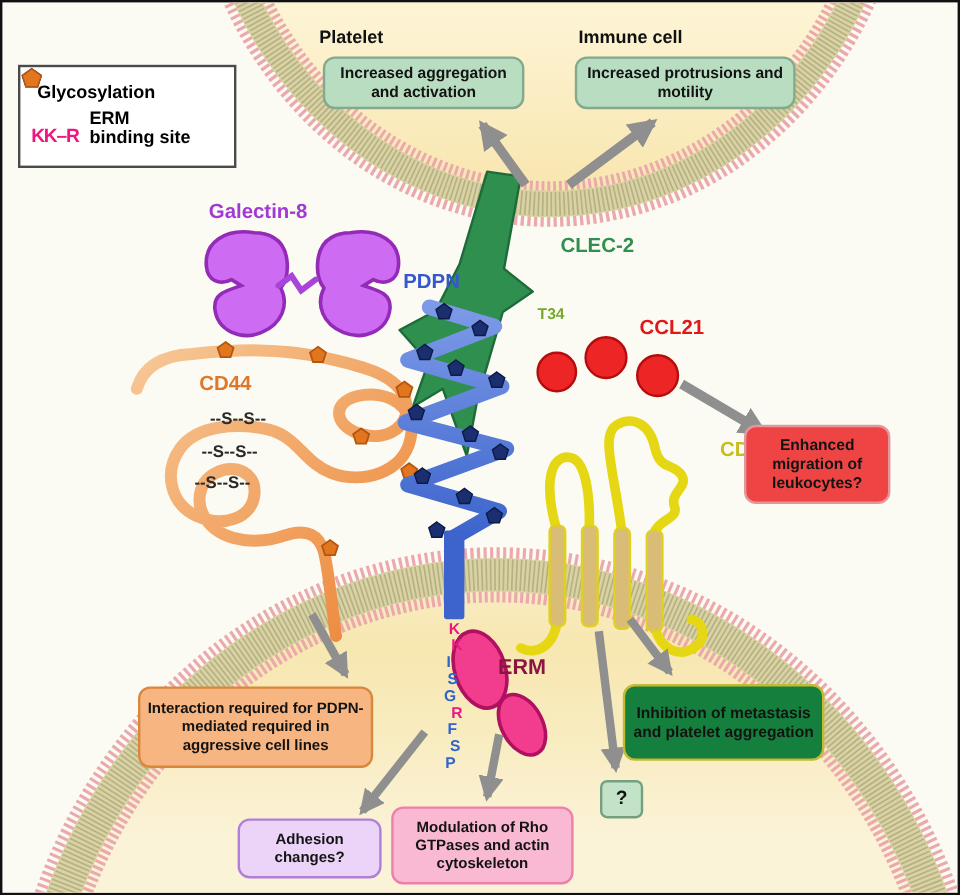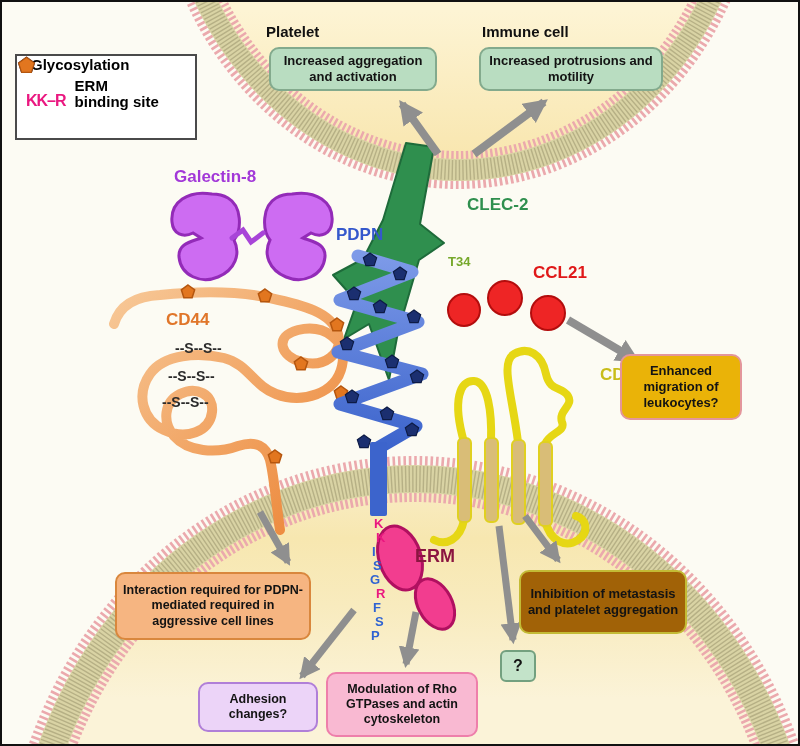--- a/index.html
+++ b/index.html
@@ -16,41 +16,41 @@
     font-weight:bold;color:#131313;padding:14px 6px;box-sizing:border-box;
     line-height:1.22;font-size:13px;
   }
   
   .platelet-lbl{left:264px;top:21px;font-size:15px;}
   .immune-lbl{left:480px;top:21px;font-size:15px;}
   .box-green1{left:267px;top:45px;width:168px;height:44px;background:#b9ddc1;border-color:#83aa8d;}
   .box-green2{left:477px;top:45px;width:184px;height:44px;background:#b9ddc1;border-color:#83aa8d;}
   
   .legend{position:absolute;left:13px;top:52px;width:182px;height:86px;background:#ffffff;
-          border:2px solid #4a4a4a;padding:0 9px;box-sizing:border-box;}
+          border:2px solid #4a4a4a;padding:13px 9px;box-sizing:border-box;}
   .legend-row1{display:flex;align-items:center;gap:5px;}
   .legend-row1 .t{font-weight:bold;font-size:15px;margin-left:5px;}
   .legend-row2{display:flex;align-items:flex-end;gap:9px;margin-top:5px;}
   .kkr{font-weight:bold;font-size:16px;color:#ea1880;letter-spacing:-1px;}
   .erm-site{font-weight:bold;font-size:15px;line-height:16px;width:90px;white-space:normal;}
   
   .galectin-lbl{left:172px;top:165px;font-size:17px;color:#a238d8;}
   .pdpn-lbl{left:334px;top:223px;font-size:17px;color:#3558cc;}
   .t34-lbl{left:419px;top:252px;font-size:13px;color:#76a82b;margin-left:27px;}
   .clec2-lbl{left:465px;top:193px;font-size:17px;color:#2f8f4e;}
   .ccl21-lbl{left:531px;top:261px;font-size:17px;color:#e01818;}
   .cd44-lbl{left:164px;top:308px;font-size:17px;color:#e0762a;}
   .cd9-lbl{left:551px;top:363px;font-size:17px;color:#c8bd1a;margin-left:47px;}
   .erm-lbl{left:413px;top:544px;font-size:18px;color:#8b1540;}
   .ss{font-size:14px;color:#2a2a2a;}
   .ss1{left:173px;top:338px;} .ss2{left:166px;top:366px;} .ss3{left:160px;top:392px;}
   
-  .box-enhanced{left:618px;top:352px;width:122px;height:66px;background:#eab308;border-color:#e3969b;}
+  .box-enhanced{left:618px;top:352px;width:122px;height:66px;background:#ef4444;border-color:#e3969b;}
   .box-interaction{left:113px;top:570px;width:196px;height:68px;background:#f6b581;border-color:#d9873d;font-size:12.5px;}
-  .box-inhibition{left:517px;top:568px;width:168px;height:64px;background:#a16207;border-color:#c3bb35;}
+  .box-inhibition{left:517px;top:568px;width:168px;height:64px;background:#15803d;border-color:#c3bb35;}
   .box-adhesion{left:196px;top:680px;width:120px;height:50px;background:#ecd4f8;border-color:#b07fd8;font-size:12.5px;}
   .box-modulation{left:324px;top:670px;width:152px;height:65px;background:#f9b9d2;border-color:#ee7fab;font-size:12.5px;}
   .box-question{left:498px;top:648px;width:36px;height:32px;background:#c3e3c9;border-color:#73a07f;border-radius:6px;font-size:16px;}
   
   .tail{position:absolute;left:352px;top:510px;width:44px;height:136px;}
   .tail span{position:absolute;font-weight:bold;font-size:13px;}
   .tail .m{color:#ea1880;} .tail .b{color:#2f63d2;}
 </style>
 </head>
 <body>

